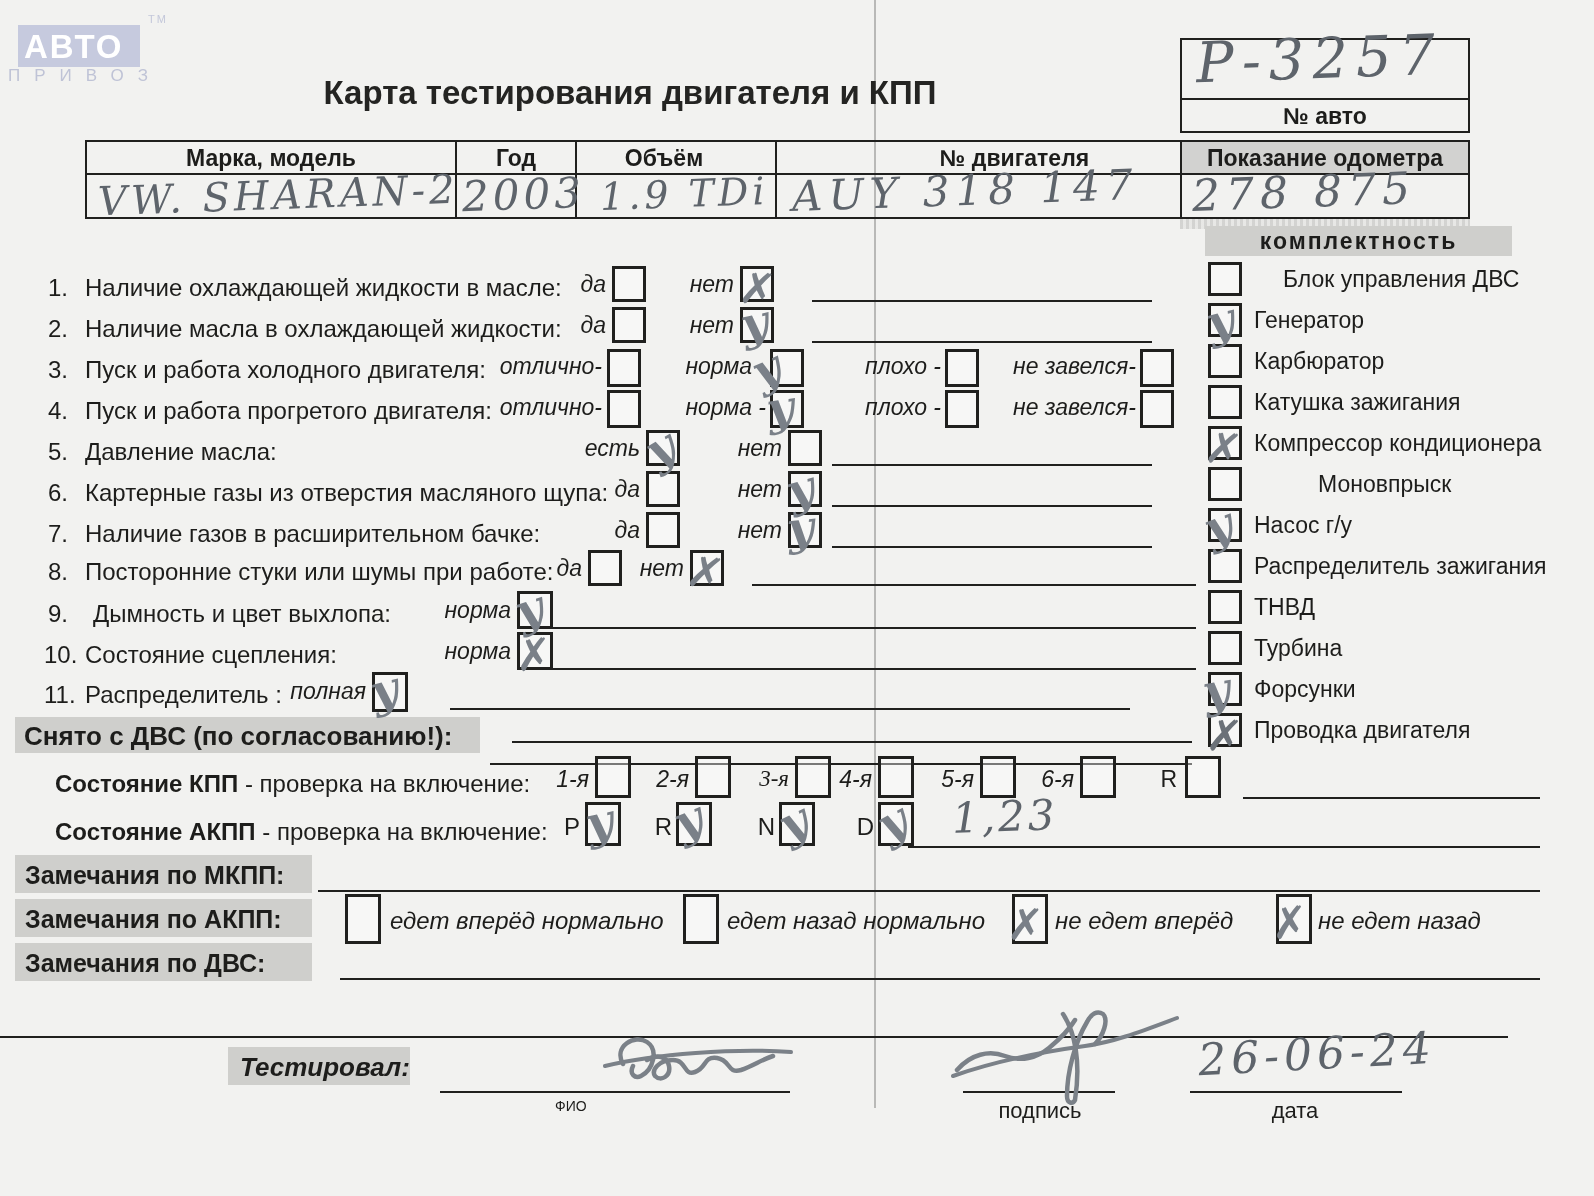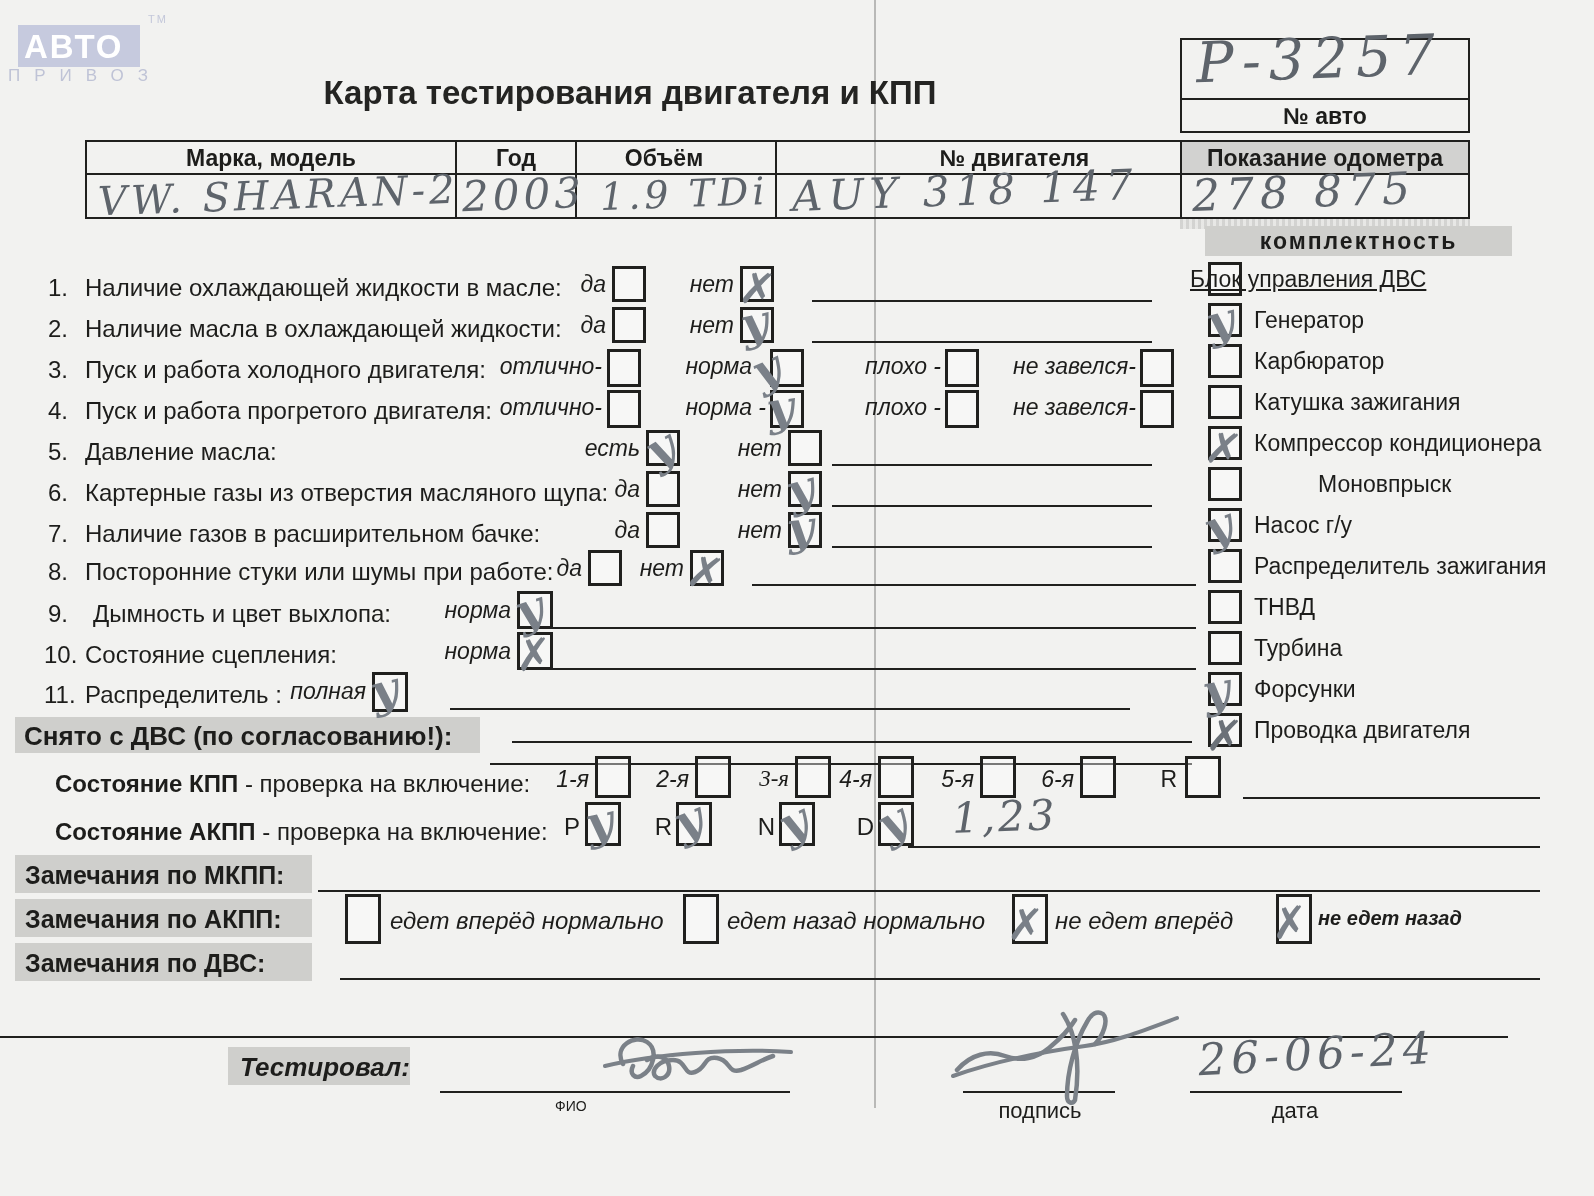--- a/index.html
+++ b/index.html
@@ -60,21 +60,21 @@
   <div class="hand" style="left:98px;top:172px;font-size:40px;">VW. SHARAN-2</div>
   <div class="hand" style="left:462px;top:170px;font-size:42px;">2003</div>
   <div class="hand" style="left:600px;top:172px;font-size:38px;">1.9 TDi</div>
   <div class="hand" style="left:792px;top:166px;font-size:42px;letter-spacing:6px;">AUY 318 147</div>
   <div class="hand" style="left:1192px;top:166px;font-size:44px;letter-spacing:6px;">278 875</div>
 
   <div class="abs hl" style="left:1205px;top:226px;width:307px;height:30px;"></div>
   <div class="tx b" style="left:1205px;top:228px;width:307px;text-align:center;font-size:23px;letter-spacing:2px;">комплектность</div>
 
   <div class="cb" style="left:1208px;top:262px;width:34px;height:34px;"></div>
-  <div class="tx eqlbl" style="left:1190px;top:266px;text-decoration:underline;">Блок управления ДВС</div>
+  <div class="tx eqlbl" style="left:1283px;top:266px;">Блок управления ДВС</div>
   <div class="cb" style="left:1208px;top:303px;width:34px;height:34px;">
     <span class="mark my" style="left:-4px;top:-12px;transform:rotate(-14deg);"></span>
   </div>
   <div class="tx eqlbl" style="left:1254px;top:307px;">Генератор</div>
   <div class="cb" style="left:1208px;top:344px;width:34px;height:34px;"></div>
   <div class="tx eqlbl" style="left:1254px;top:348px;">Карбюратор</div>
   <div class="cb" style="left:1208px;top:385px;width:34px;height:34px;"></div>
   <div class="tx eqlbl" style="left:1254px;top:389px;">Катушка зажигания</div>
   <div class="cb" style="left:1208px;top:426px;width:34px;height:34px;">
     <span class="mark mx" style="left:-6px;top:-6px;transform:rotate(8deg);"></span>
@@ -267,21 +267,21 @@
   <div class="tx it" style="left:390px;top:907px;font-size:24px;">едет вперёд нормально</div>
   <div class="cb" style="left:683px;top:894px;width:36px;height:50px;"></div>
   <div class="tx it" style="left:727px;top:907px;font-size:24px;">едет назад нормально</div>
   <div class="cb" style="left:1012px;top:894px;width:36px;height:50px;">
     <span class="mark mx" style="left:-8px;top:2px;font-size:48px;transform:rotate(2deg);"></span>
   </div>
   <div class="tx it" style="left:1055px;top:907px;font-size:24px;">не едет вперёд</div>
   <div class="cb" style="left:1276px;top:894px;width:36px;height:50px;">
     <span class="mark mx" style="left:-8px;top:0px;font-size:48px;transform:rotate(-4deg);"></span>
   </div>
-  <div class="tx it" style="left:1318px;top:907px;font-size:20px;font-weight:bold;">не едет назад</div>
+  <div class="tx it" style="left:1318px;top:907px;font-size:24px;">не едет назад</div>
 
   <div class="abs hl" style="left:15px;top:943px;width:297px;height:38px;"></div>
   <div class="tx b" style="left:25px;top:949px;font-size:25px;">Замечания по ДВС:</div>
   <div class="ln" style="left:340px;top:978px;width:1200px;"></div>
 
   <div class="ln" style="left:0;top:1036px;width:1508px;"></div>
   <div class="abs hl" style="left:228px;top:1047px;width:182px;height:38px;"></div>
   <div class="tx b it" style="left:240px;top:1052px;font-size:26px;">Тестировал:</div>
 
   <div class="ln" style="left:440px;top:1091px;width:350px;"></div>

